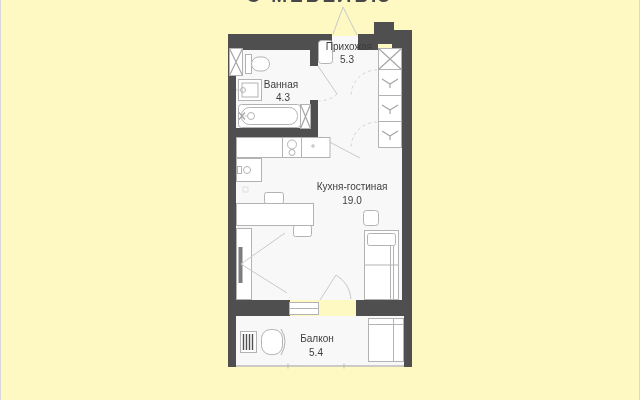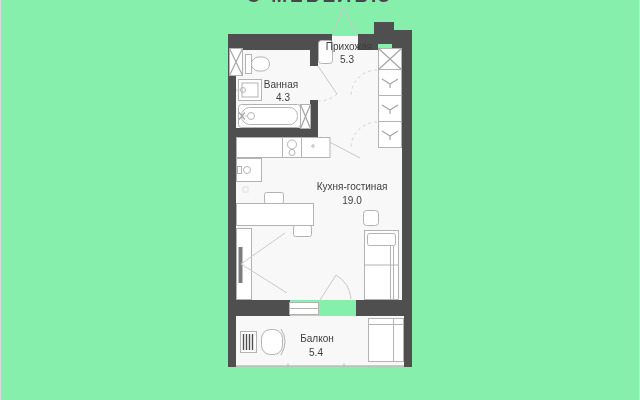--- a/index.html
+++ b/index.html
@@ -1,20 +1,20 @@
 <!DOCTYPE html>
 <html><head>
 <meta charset="utf-8">
 <style>
   html,body{margin:0;padding:0;background:#fff;}
   #frame{
     position:relative;
     width:640px;height:400px;
     overflow:hidden;
-    background:#86efac;
+    background:#fef9c3;
     font-family:"Liberation Sans", sans-serif;
   }
   .page-edge{
     position:absolute;top:0;bottom:0;width:1px;background:#d8d8d8;
   }
   #plan-title{
     position:absolute;
     top:-15px;left:50%;
     transform:translateX(-50%);
     font-size:19px;font-weight:700;

